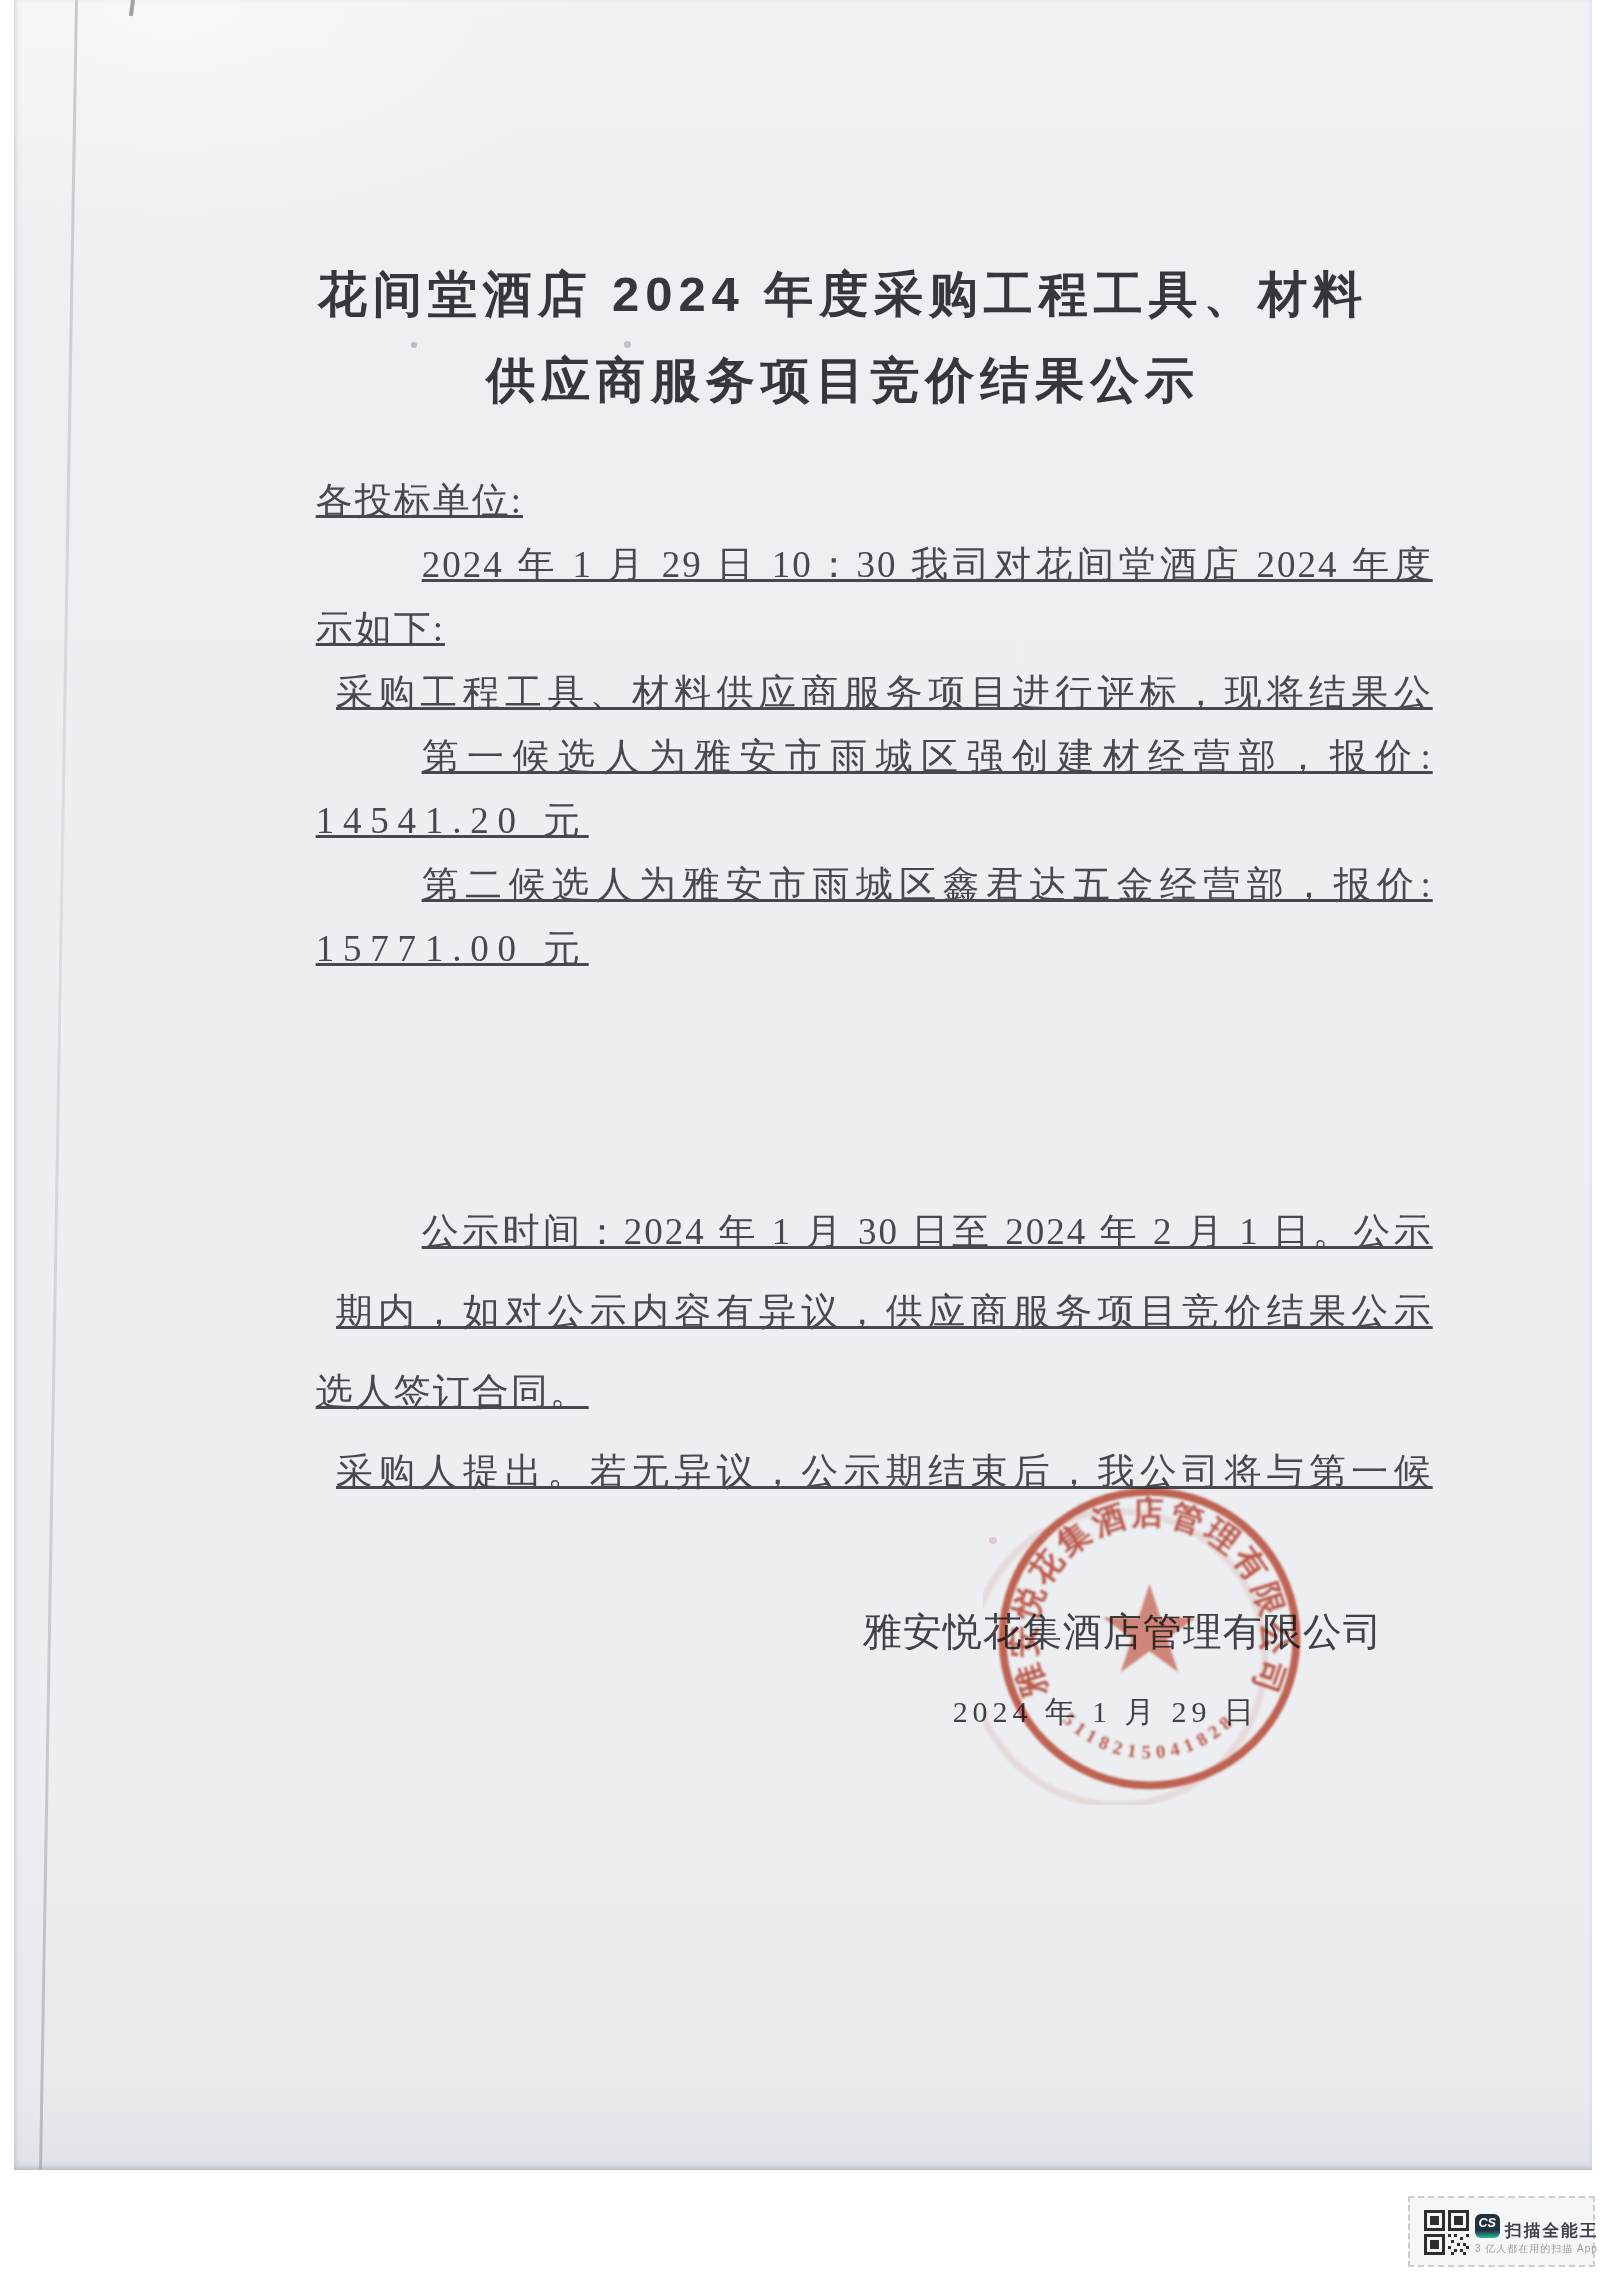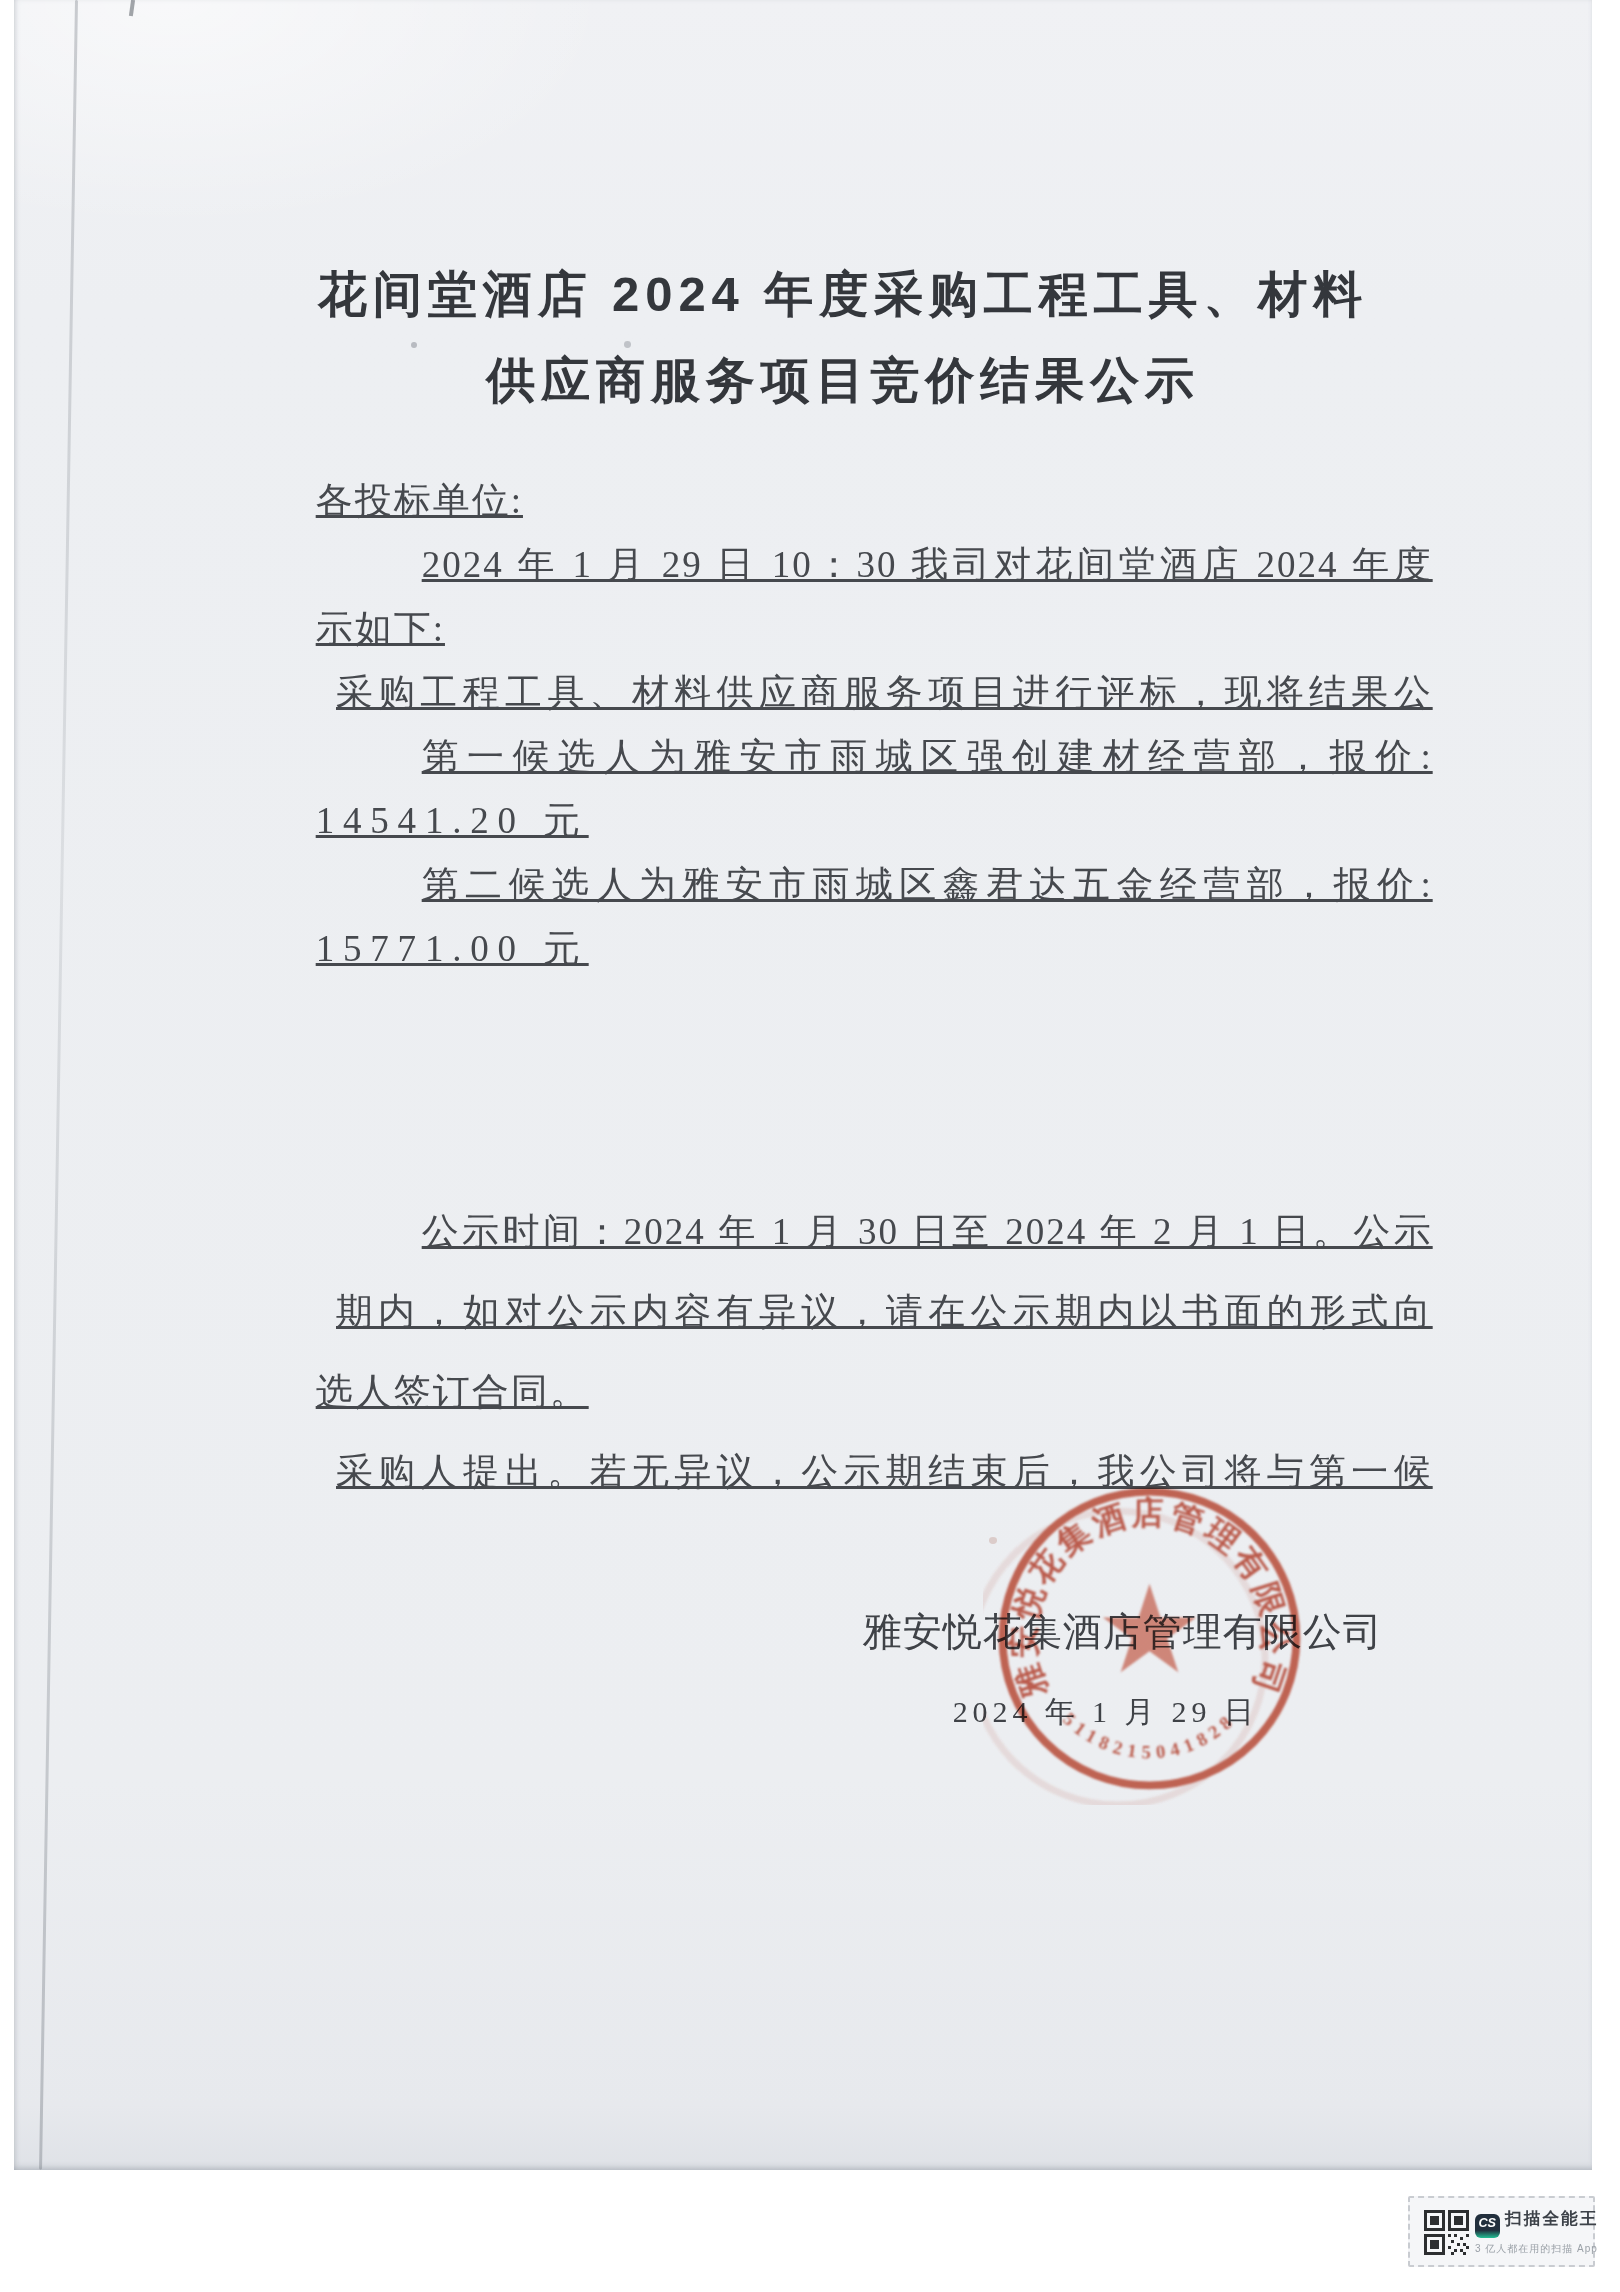--- a/index.html
+++ b/index.html
@@ -84,21 +84,21 @@
   .qr{position:absolute;left:13.7px;top:11.8px;}
   .cslogo{
     position:absolute;left:65px;top:15.7px;width:24.5px;height:24.5px;border-radius:5.9px;
     background:linear-gradient(180deg,#222f3d 0%,#222f3d 68%,#23bf94 100%);
     color:#ffffff;text-align:center;
     font-family:"Liberation Sans","DejaVu Sans",sans-serif;
     font-style:italic;
   }
   .cslogo span{display:block;font-size:12.7px;font-weight:700;line-height:19.6px;letter-spacing:0;}
   .badge-title{
-    position:absolute;left:95px;top:9px;
+    position:absolute;left:95px;top:21px;
     font-family:"Liberation Sans","DejaVu Sans",sans-serif;
     font-size:16.7px;font-weight:700;letter-spacing:2px;color:#3d4249;white-space:nowrap;
   }
   .badge-sub{
     position:absolute;left:65px;top:44px;
     font-family:"Liberation Sans","DejaVu Sans",sans-serif;
     font-size:10px;letter-spacing:1px;color:#9aa0a7;white-space:nowrap;
   }
 </style>
 </head>
@@ -122,21 +122,21 @@
       <div class="bline">示如下:</div>
       <div class="bline fill">采购工程工具、材料供应商服务项目进行评标，现将结果公</div>
       <div class="bline ind fill">第一候选人为雅安市雨城区强创建材经营部，报价:</div>
       <div class="bline num">14541.20 元</div>
       <div class="bline ind fill">第二候选人为雅安市雨城区鑫君达五金经营部，报价:</div>
       <div class="bline num">15771.00 元</div>
     </div>
 
     <div class="body-block body2">
       <div class="bline ind fill">公示时间：2024 年 1 月 30 日至 2024 年 2 月 1 日。公示</div>
-      <div class="bline fill">期内，如对公示内容有异议，请在公示期内以书面的形式向</div>
+      <div class="bline fill">期内，如对公示内容有异议，供应商服务项目竞价结果公示</div>
       <div class="bline">选人签订合同。</div>
       <div class="bline fill">采购人提出。若无异议，公示期结束后，我公司将与第一候</div>
     </div>
 
     <div class="sig-company">雅安悦花集酒店管理有限公司</div>
     <div class="sig-date">2024 年 1 月 29 日</div>
 
     <svg class="stamp" viewBox="-170 -170 340 340" xmlns="http://www.w3.org/2000/svg">
       <defs>
         <filter id="soft" x="-20%" y="-20%" width="140%" height="140%">

